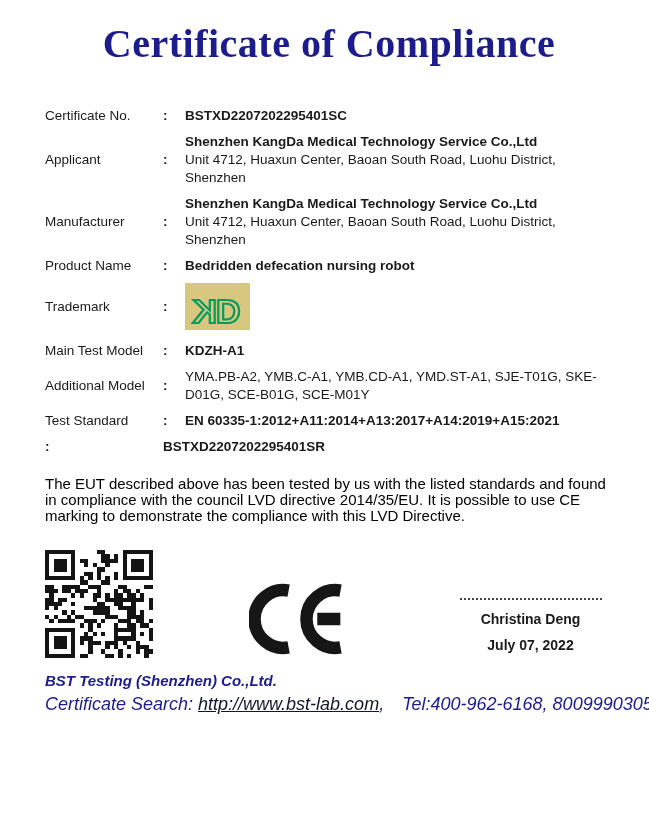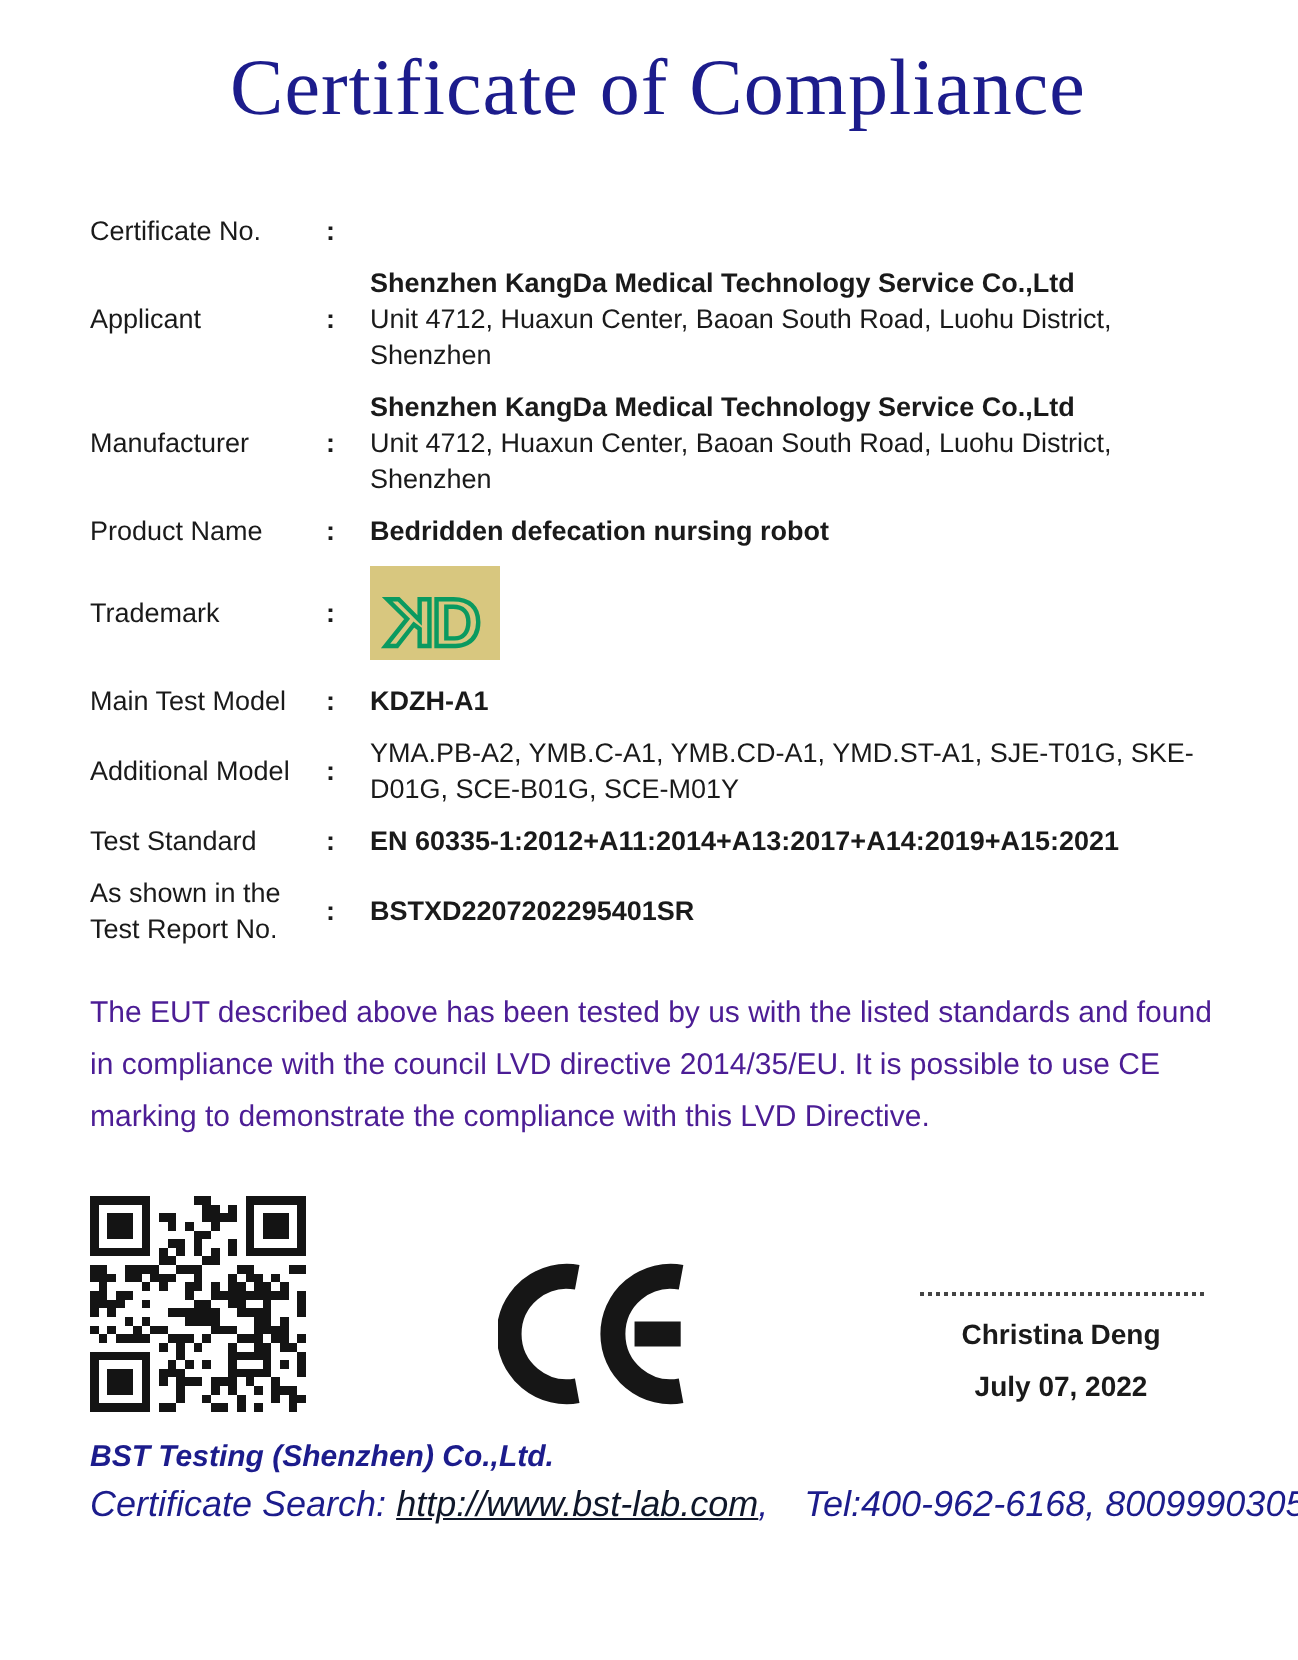--- a/index.html
+++ b/index.html
@@ -6,21 +6,21 @@
   html,body { background:#ffffff; }
   .page {
     width:649px; height:830px; overflow:hidden; background:#ffffff;
     padding:14px 36px 10px 45px;
     font-family:"Liberation Sans", sans-serif;
     color:#1a1a1a;
     position:relative;
   }
   .title {
     font-family:"Liberation Serif", serif;
-    font-weight:normal;
+    font-weight:bold;
     font-size:40px;
     letter-spacing:0.5px;
     color:#1c1c8c;
     text-align:center;
     margin:6px 0 40px 0;
   }
   .fields { }
   .row {
     display:grid;
     grid-template-columns:114px 18px 1fr;
@@ -34,22 +34,22 @@
   .colon { font-weight:bold; text-align:left; }
   .value { }
   .bold { font-weight:bold; }
   .row-trademark { margin-bottom:12px; }
   .logo {
     width:65px; height:47px; display:block;
   }
   .body-text {
     margin-top:20px;
     font-size:15px;
-    line-height:26px;
-    color:#4c1d95;
+    line-height:16px;
+    color:#000000;
   }
   .stamps {
     margin-top:22px;
     display:flex;
     align-items:flex-end;
   }
   .qr { width:108px; height:108px; margin-top:4px; }
   .ce { margin-left:96px; margin-top:10px; }
   .sig {
     margin-left:auto;
@@ -78,20 +78,21 @@
 
 <div class="page">
 
   <h1 class="title">Certificate of Compliance</h1>
 
   <div class="fields">
 
     <div class="row">
       <div class="label">Certificate No.</div>
       <div class="colon">:</div>
+      <div class="value bold">BSTXD2207202295401SC</div>
     </div>
 
     <div class="row">
       <div class="label">Applicant</div>
       <div class="colon">:</div>
       <div class="value">
         <div class="bold">Shenzhen KangDa Medical Technology Service Co.,Ltd</div>
         <div>Unit 4712, Huaxun Center, Baoan South Road, Luohu District, Shenzhen</div>
       </div>
     </div>
@@ -137,21 +138,20 @@
       <div class="value">YMA.PB-A2, YMB.C-A1, YMB.CD-A1, YMD.ST-A1, SJE-T01G, SKE-D01G, SCE-B01G, SCE-M01Y</div>
     </div>
 
     <div class="row">
       <div class="label">Test Standard</div>
       <div class="colon">:</div>
       <div class="value bold">EN 60335-1:2012+A11:2014+A13:2017+A14:2019+A15:2021</div>
     </div>
 
     <div class="row">
-      <div class="label">As shown in the Test Report No.</div>
       <div class="colon">:</div>
       <div class="value bold">BSTXD2207202295401SR</div>
     </div>
 
   </div>
 
   <div class="body-text">
     <div>The EUT described above has been tested by us with the listed standards and found in compliance with the council LVD directive 2014/35/EU. It is possible to use CE marking to demonstrate the compliance with this LVD Directive.</div>
   </div>
 

